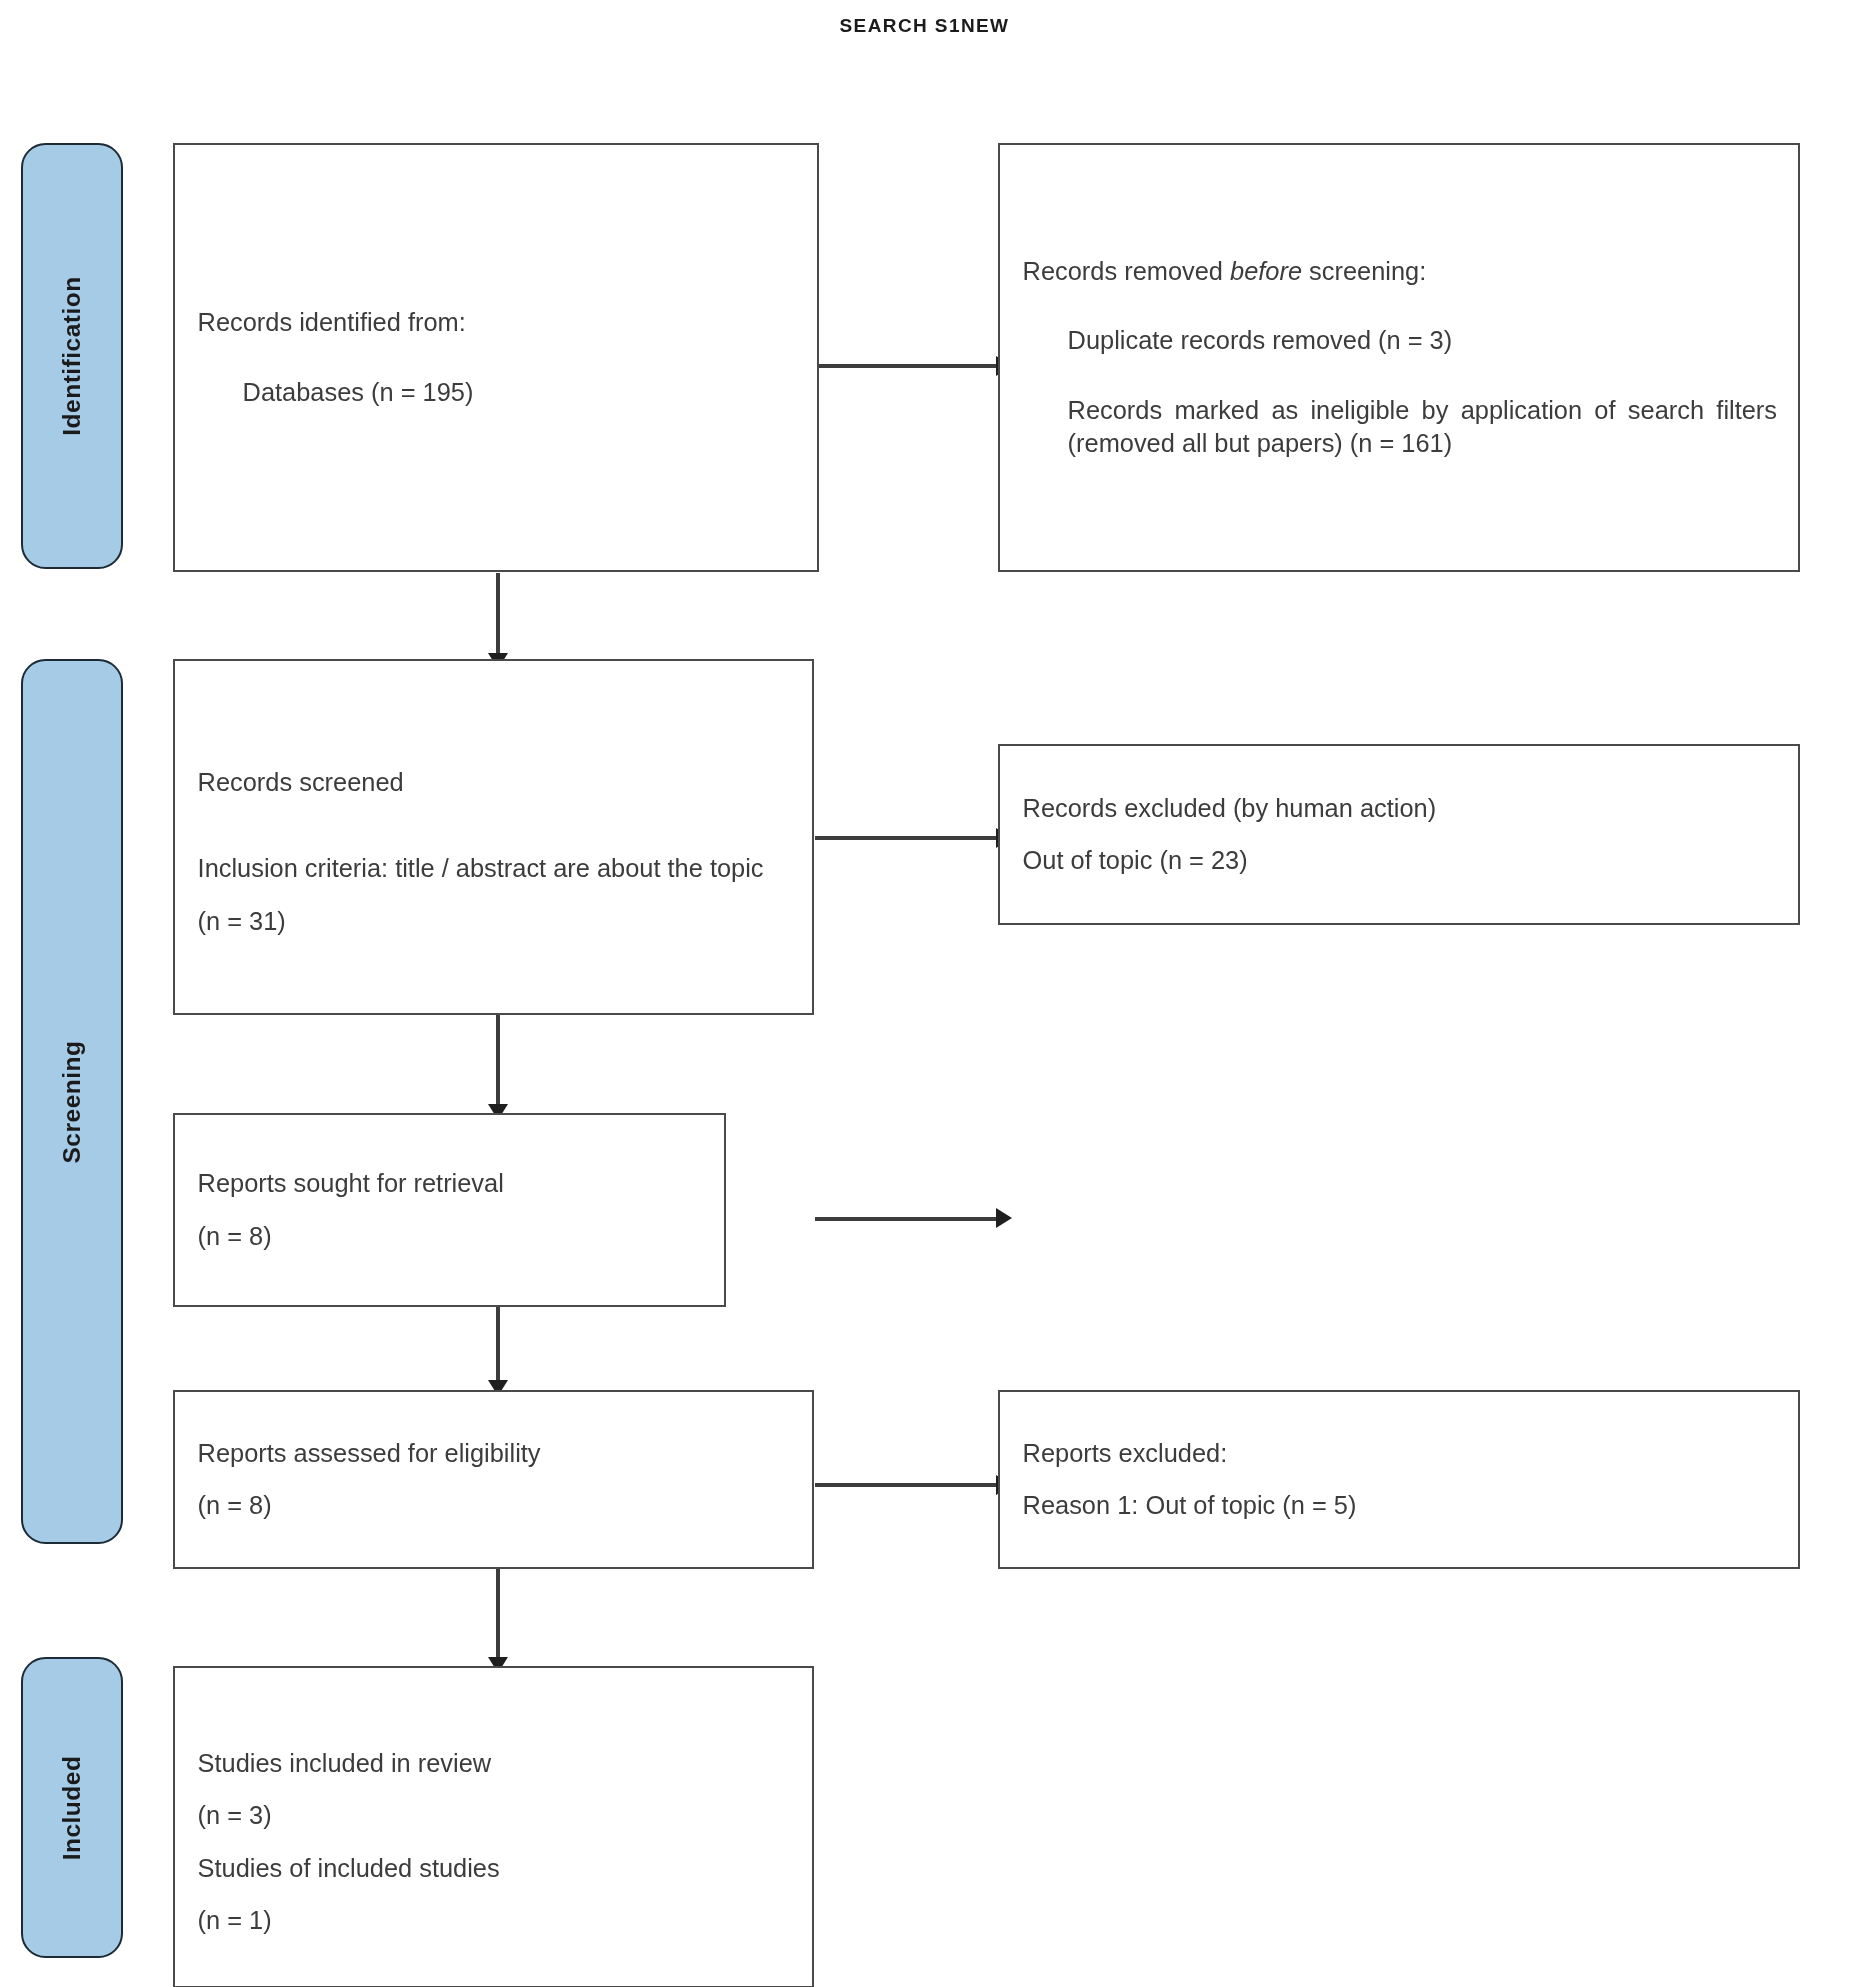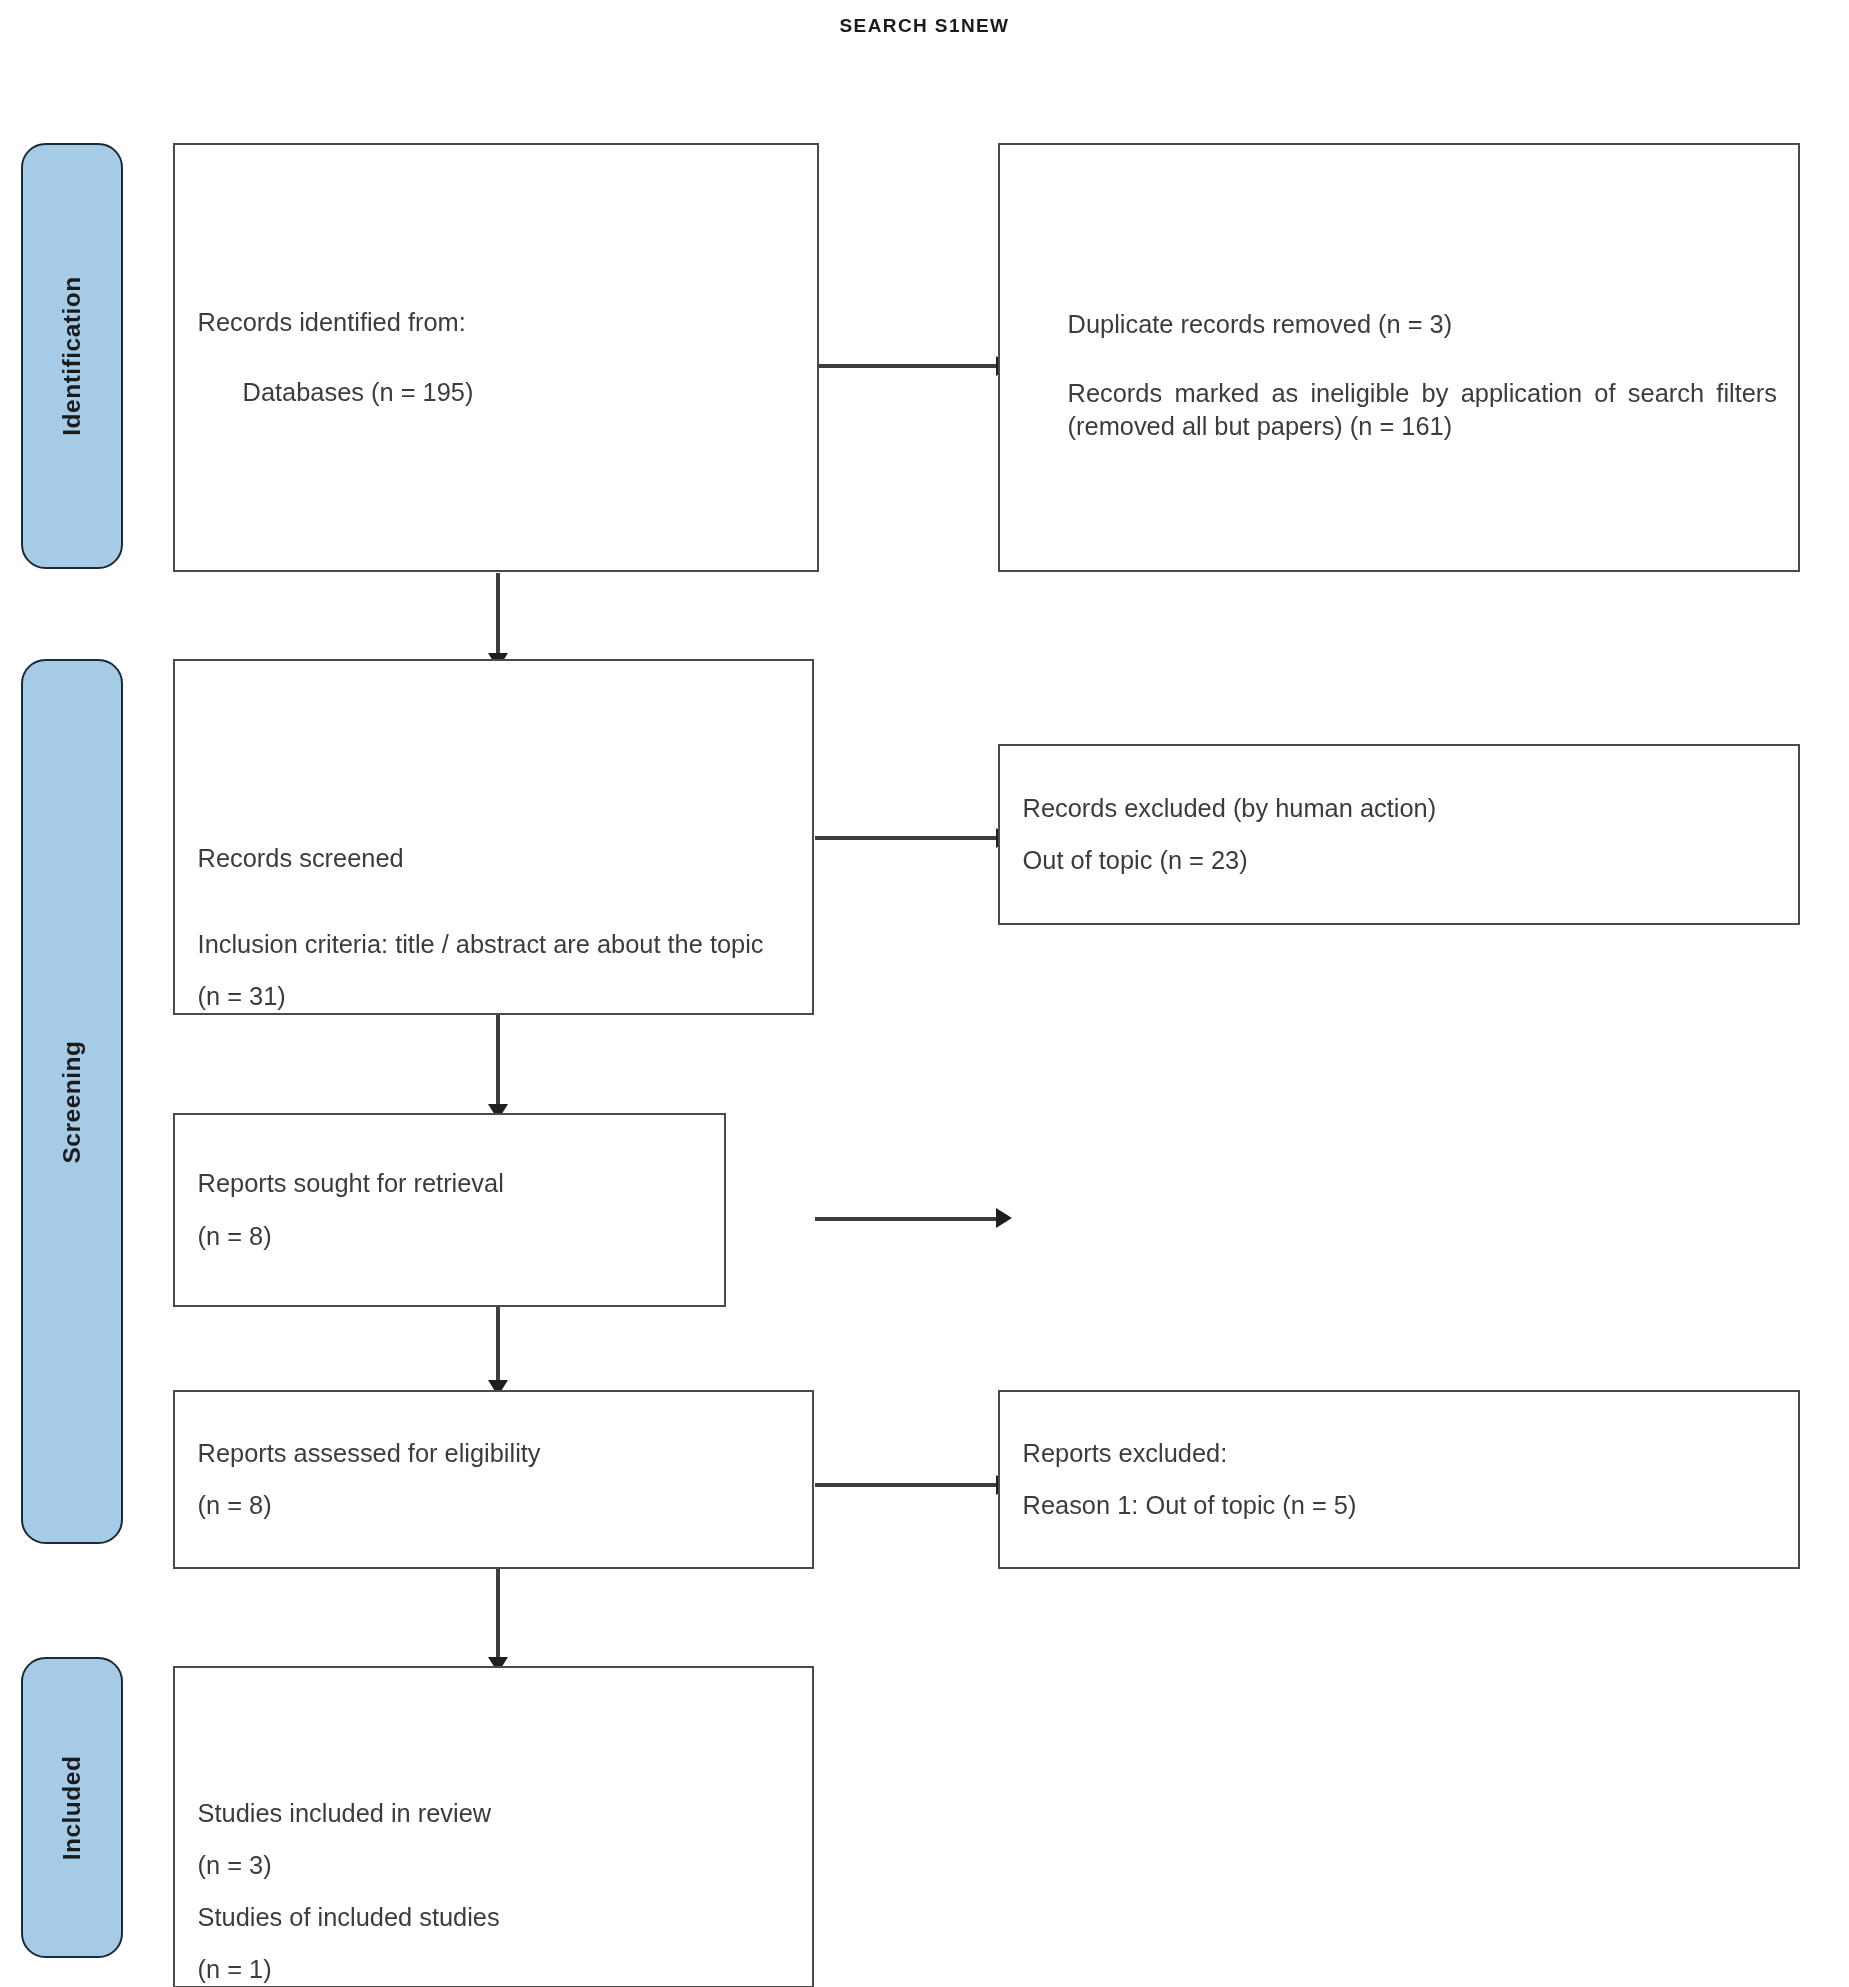--- a/index.html
+++ b/index.html
@@ -65,21 +65,21 @@
     position: absolute;
     left: 22.6px;
     right: 21px;
     top: 0;
     bottom: 0;
     display: flex;
     flex-direction: column;
     justify-content: center;
   }
   .flow-box .box-inner.top-aligned {
-    justify-content: flex-end;
+    justify-content: center;
   }
   .line {
     font-size: 25.4px;
     line-height: 1.30;
     color: #3c3c3c;
     margin: 0;
   }
   .line.gap-sm { margin-top: 19px; }
   .line.gap-md { margin-top: 36px; }
   .line.gap-lg { margin-top: 53px; }
@@ -156,20 +156,23 @@
 
   <div class="flow-box" style="left:173px; top:143px; width:646px; height:429px;">
     <div class="box-inner">
       <div class="line">Records identified from:</div>
       <div class="line indent gap-md">Databases (n = 195)</div>
     </div>
   </div>
 
   <div class="flow-box" style="left:998px; top:143px; width:802px; height:429px;">
     <div class="box-inner">
+      <div class="line italic-word">
+        <span>Records removed </span><i>before</i><span> screening:</span>
+      </div>
       <div class="line indent gap-md">Duplicate records removed (n = 3)</div>
       <div class="line indent gap-md justify">Records marked as ineligible by application of search filters (removed all but papers) (n = 161)</div>
     </div>
   </div>
 
   <div class="flow-box" style="left:173px; top:659px; width:641px; height:356px;">
     <div class="box-inner top-aligned" style="padding-top:30px;">
       <div class="line">Records screened</div>
       <div class="line gap-lg">Inclusion criteria: title / abstract are about the topic</div>
       <div class="line gap-sm">(n = 31)</div>

